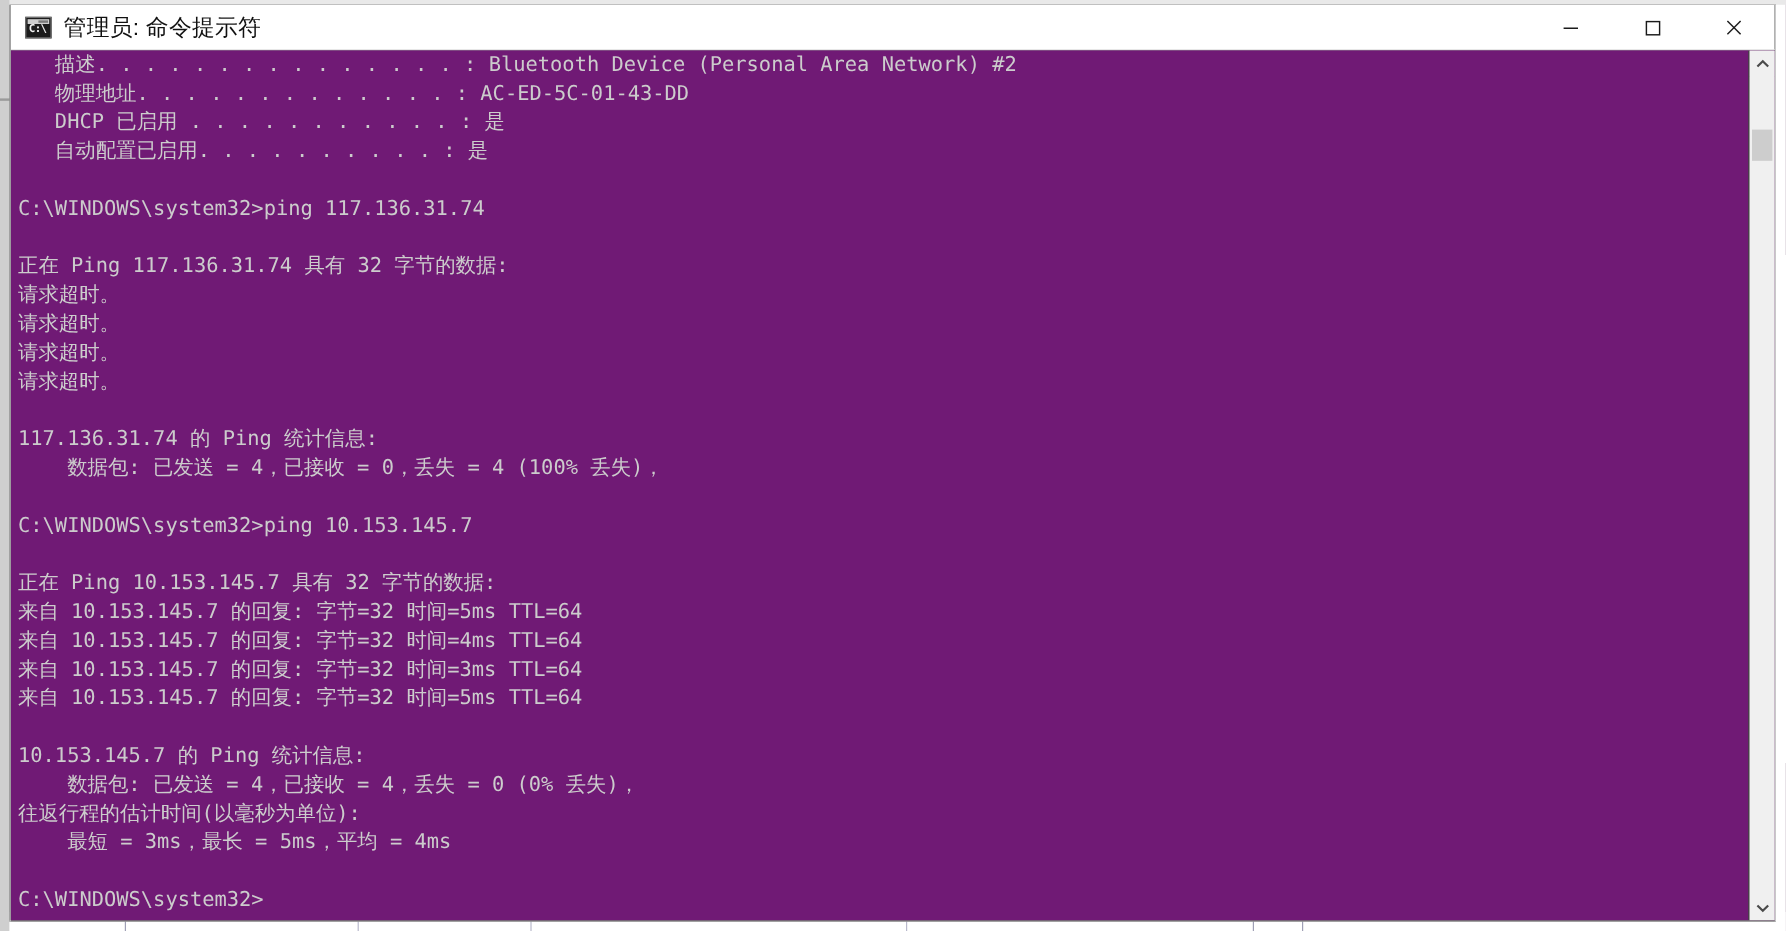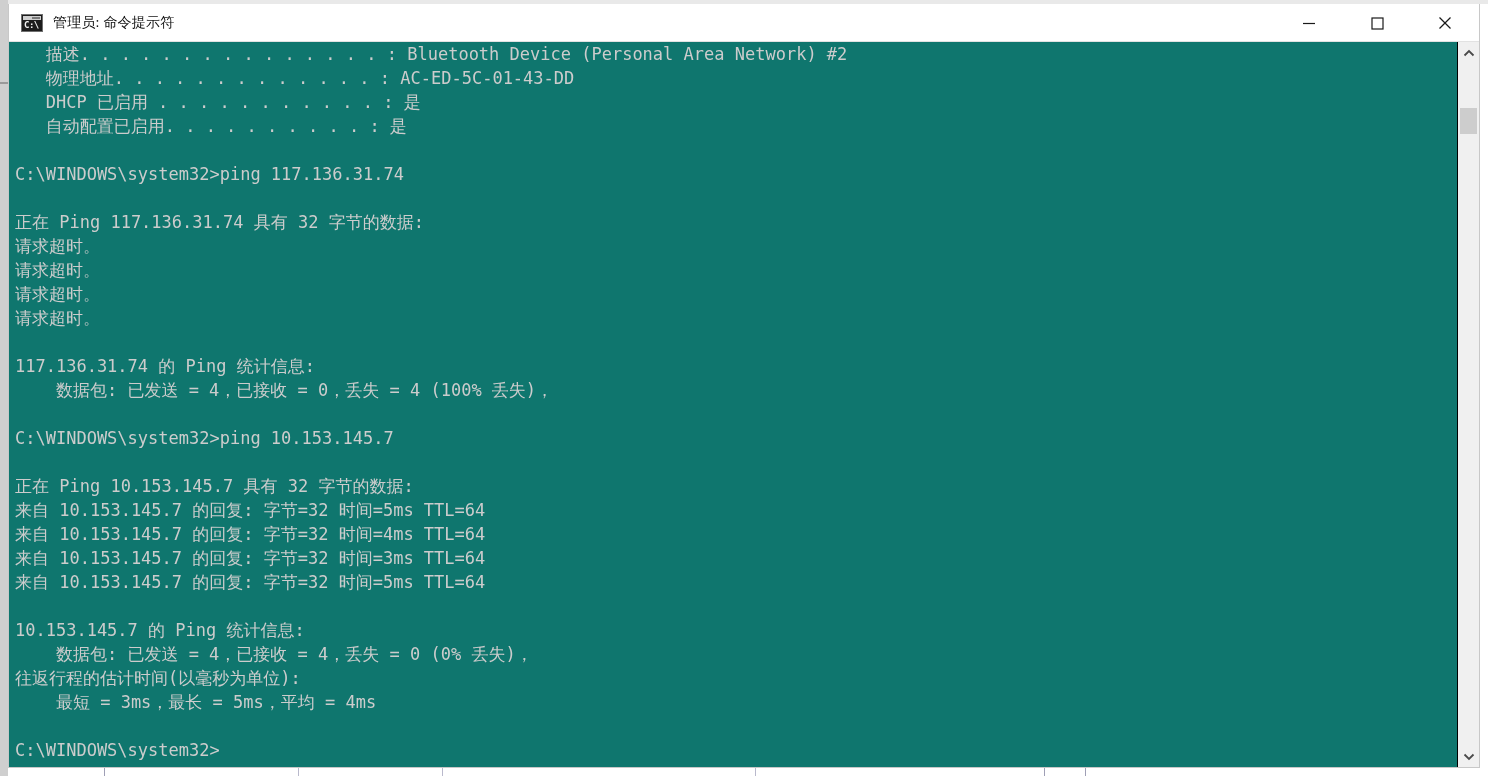--- a/index.html
+++ b/index.html
@@ -124,23 +124,23 @@
     left: 2px; top: 5px;
     font-family: "DejaVu Sans Mono", monospace;
     font-size: 9px;
     font-weight: bold;
     color: #f2f2f2;
     letter-spacing: -0.5px;
     line-height: 10px;
   }
   #window-title {
     margin-left: 10px;
-    font-size: 14px;
+    font-size: 19px;
     color: #111111;
-    font-family: Liberation Serif, serif;
+    font-family: Liberation Sans, sans-serif;
     letter-spacing: 0.2px;
   }
   #window-controls {
     position: absolute;
     right: 0; top: 0;
     height: 38px;
     display: flex;
   }
   .win-btn {
     width: 68px;
@@ -152,21 +152,21 @@
     border: none;
     cursor: default;
   }
   .win-btn svg { display: block; }
 
   
   #console-body {
     flex: 1 1 auto;
     display: flex;
     position: relative;
-    background: #0f766e;
+    background: #701a75;
     overflow: hidden;
   }
   #console-text {
     flex: 1 1 auto;
     padding: 0 0 0 6px;
     color: #cccccc;
     font-family: "DejaVu Sans Mono", "Liberation Mono", monospace;
     font-size: 17px;
     line-height: 24px;
     white-space: pre;

